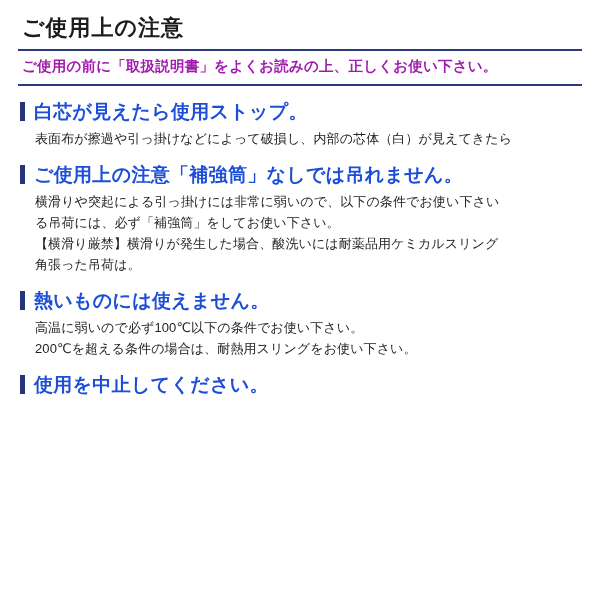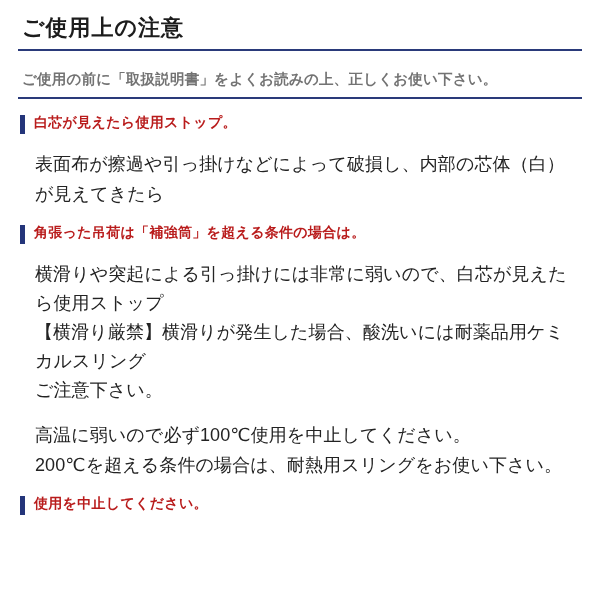--- a/index.html
+++ b/index.html
@@ -28,25 +28,25 @@
     letter-spacing: 1px;
     line-height: 1.25;
     padding-left: 4px;
   }
   .title-rule {
     margin-top: 7px;
     border-top: 2px solid #2a3a7a;
     width: 100%;
   }
   .lead {
-    margin-top: 19px;
+    margin-top: 6px;
     padding-left: 4px;
     font-size: 14.5px;
     font-weight: bold;
-    color: #737373;
+    color: #a21caf;
     letter-spacing: 0.2px;
     line-height: 1.3;
   }
   .lead-rule {
     margin-top: 9px;
     border-top: 2px solid #2a3a7a;
     width: 100%;
   }
   .section {
     margin-top: 15px;
@@ -58,30 +58,30 @@
   }
   .bar {
     width: 5px;
     height: 19px;
     background: #24357a;
     margin-right: 9px;
     flex: 0 0 auto;
     margin-top: 1px;
   }
   .section-title {
-    font-size: 14px;
+    font-size: 19px;
     font-weight: bold;
-    color: #b91c1c;
+    color: #1d4ed8;
     line-height: 1.2;
     letter-spacing: 0.3px;
   }
   .section-body {
-    margin-top: 16px;
+    margin-top: 4px;
     padding-left: 17px;
-    font-size: 18px;
+    font-size: 13px;
     line-height: 1.62;
     color: #232323;
     letter-spacing: 0.1px;
   }
   .section-body p {
     margin: 0;
   }
 </style>
 </head>
 <body>
@@ -100,32 +100,37 @@
       <span class="section-title">白芯が見えたら使用ストップ。</span>
     </div>
     <div class="section-body">
       <p>表面布が擦過や引っ掛けなどによって破損し、内部の芯体（白）が見えてきたら</p>
     </div>
   </div>
 
   <div class="section">
     <div class="section-head">
       <span class="bar"></span>
-      <span class="section-title">角張った吊荷は「補強筒」を超える条件の場合は。</span>
+      <span class="section-title">ご使用上の注意「補強筒」なしでは吊れません。</span>
     </div>
     <div class="section-body">
-      <p>横滑りや突起による引っ掛けには非常に弱いので、白芯が見えたら使用ストップ</p>
+      <p>横滑りや突起による引っ掛けには非常に弱いので、以下の条件でお使い下さい</p>
+      <p>る吊荷には、必ず「補強筒」をしてお使い下さい。</p>
       <p>【横滑り厳禁】横滑りが発生した場合、酸洗いには耐薬品用ケミカルスリング</p>
-      <p>ご注意下さい。</p>
+      <p>角張った吊荷は。</p>
     </div>
   </div>
 
   <div class="section">
+    <div class="section-head">
+      <span class="bar"></span>
+      <span class="section-title">熱いものには使えません。</span>
+    </div>
     <div class="section-body">
-      <p>高温に弱いので必ず100℃使用を中止してください。</p>
+      <p>高温に弱いので必ず100℃以下の条件でお使い下さい。</p>
       <p>200℃を超える条件の場合は、耐熱用スリングをお使い下さい。</p>
     </div>
   </div>
 
   <div class="section">
     <div class="section-head">
       <span class="bar"></span>
       <span class="section-title">使用を中止してください。</span>
     </div>
   </div>

